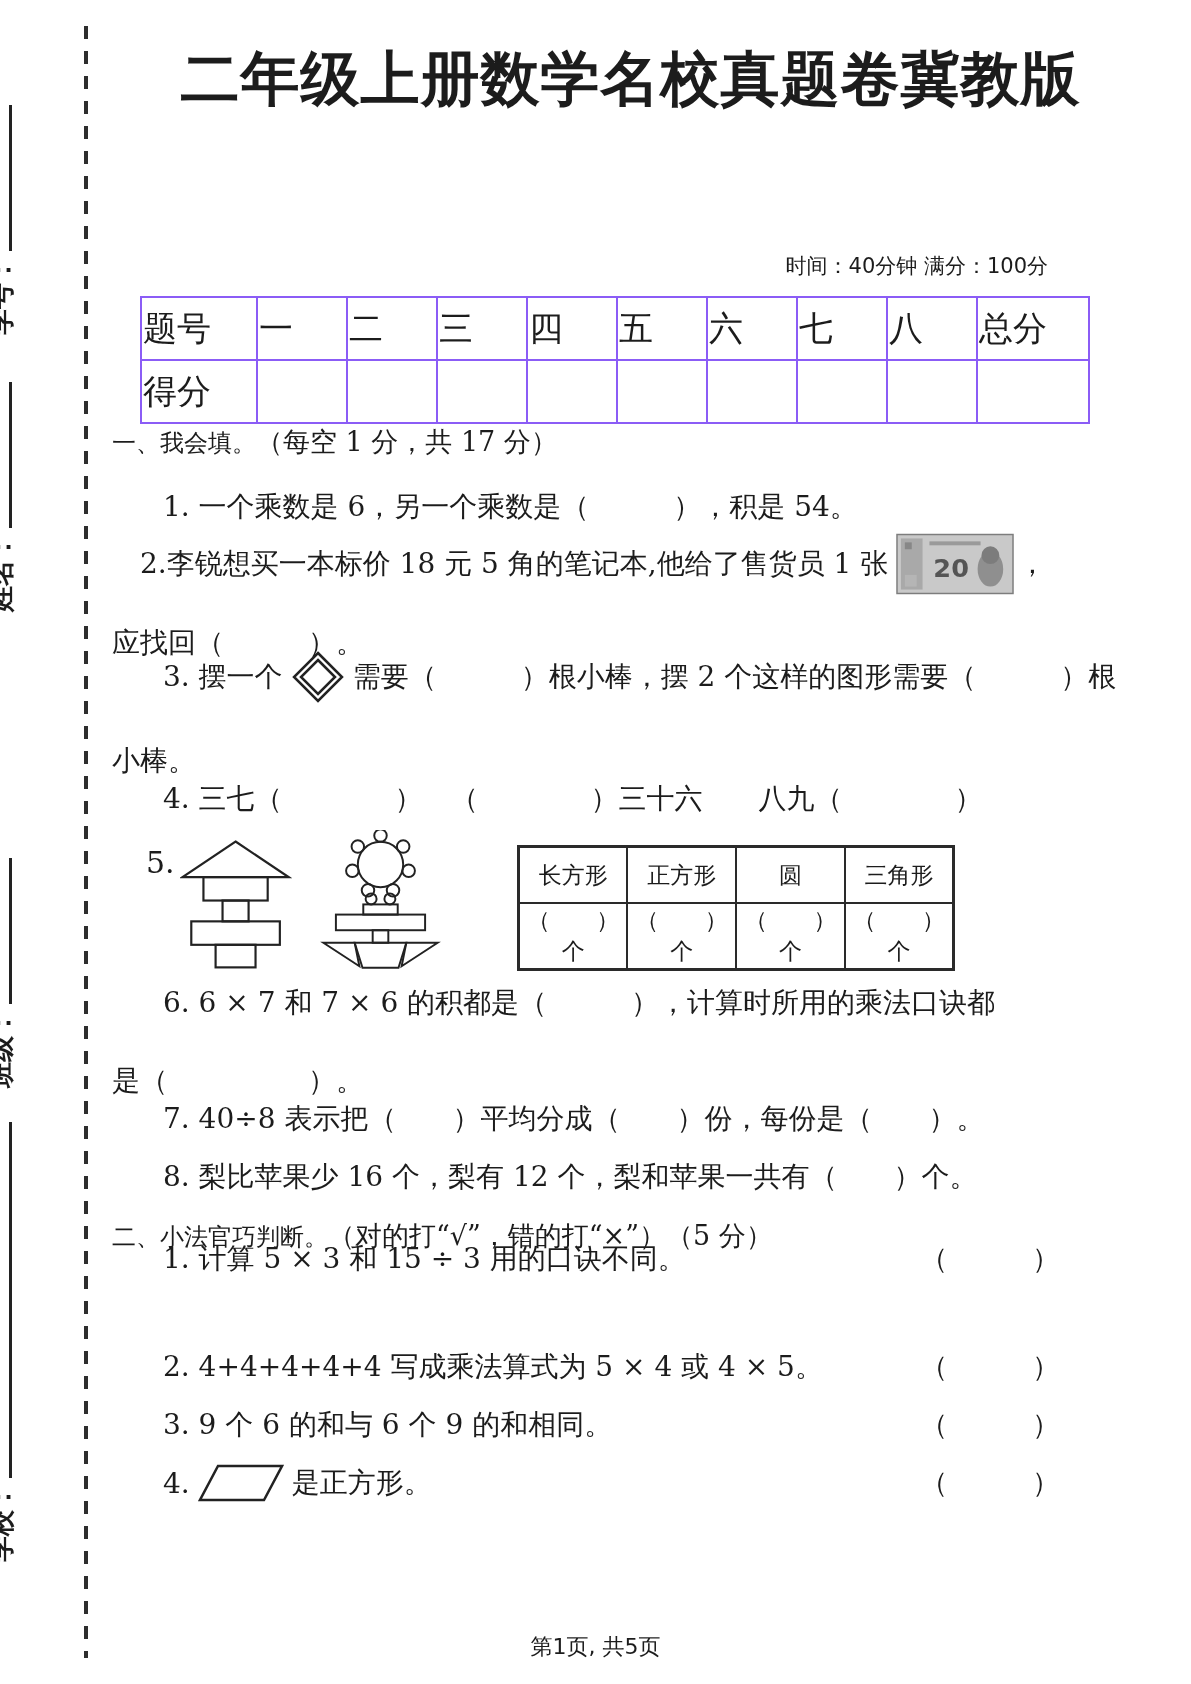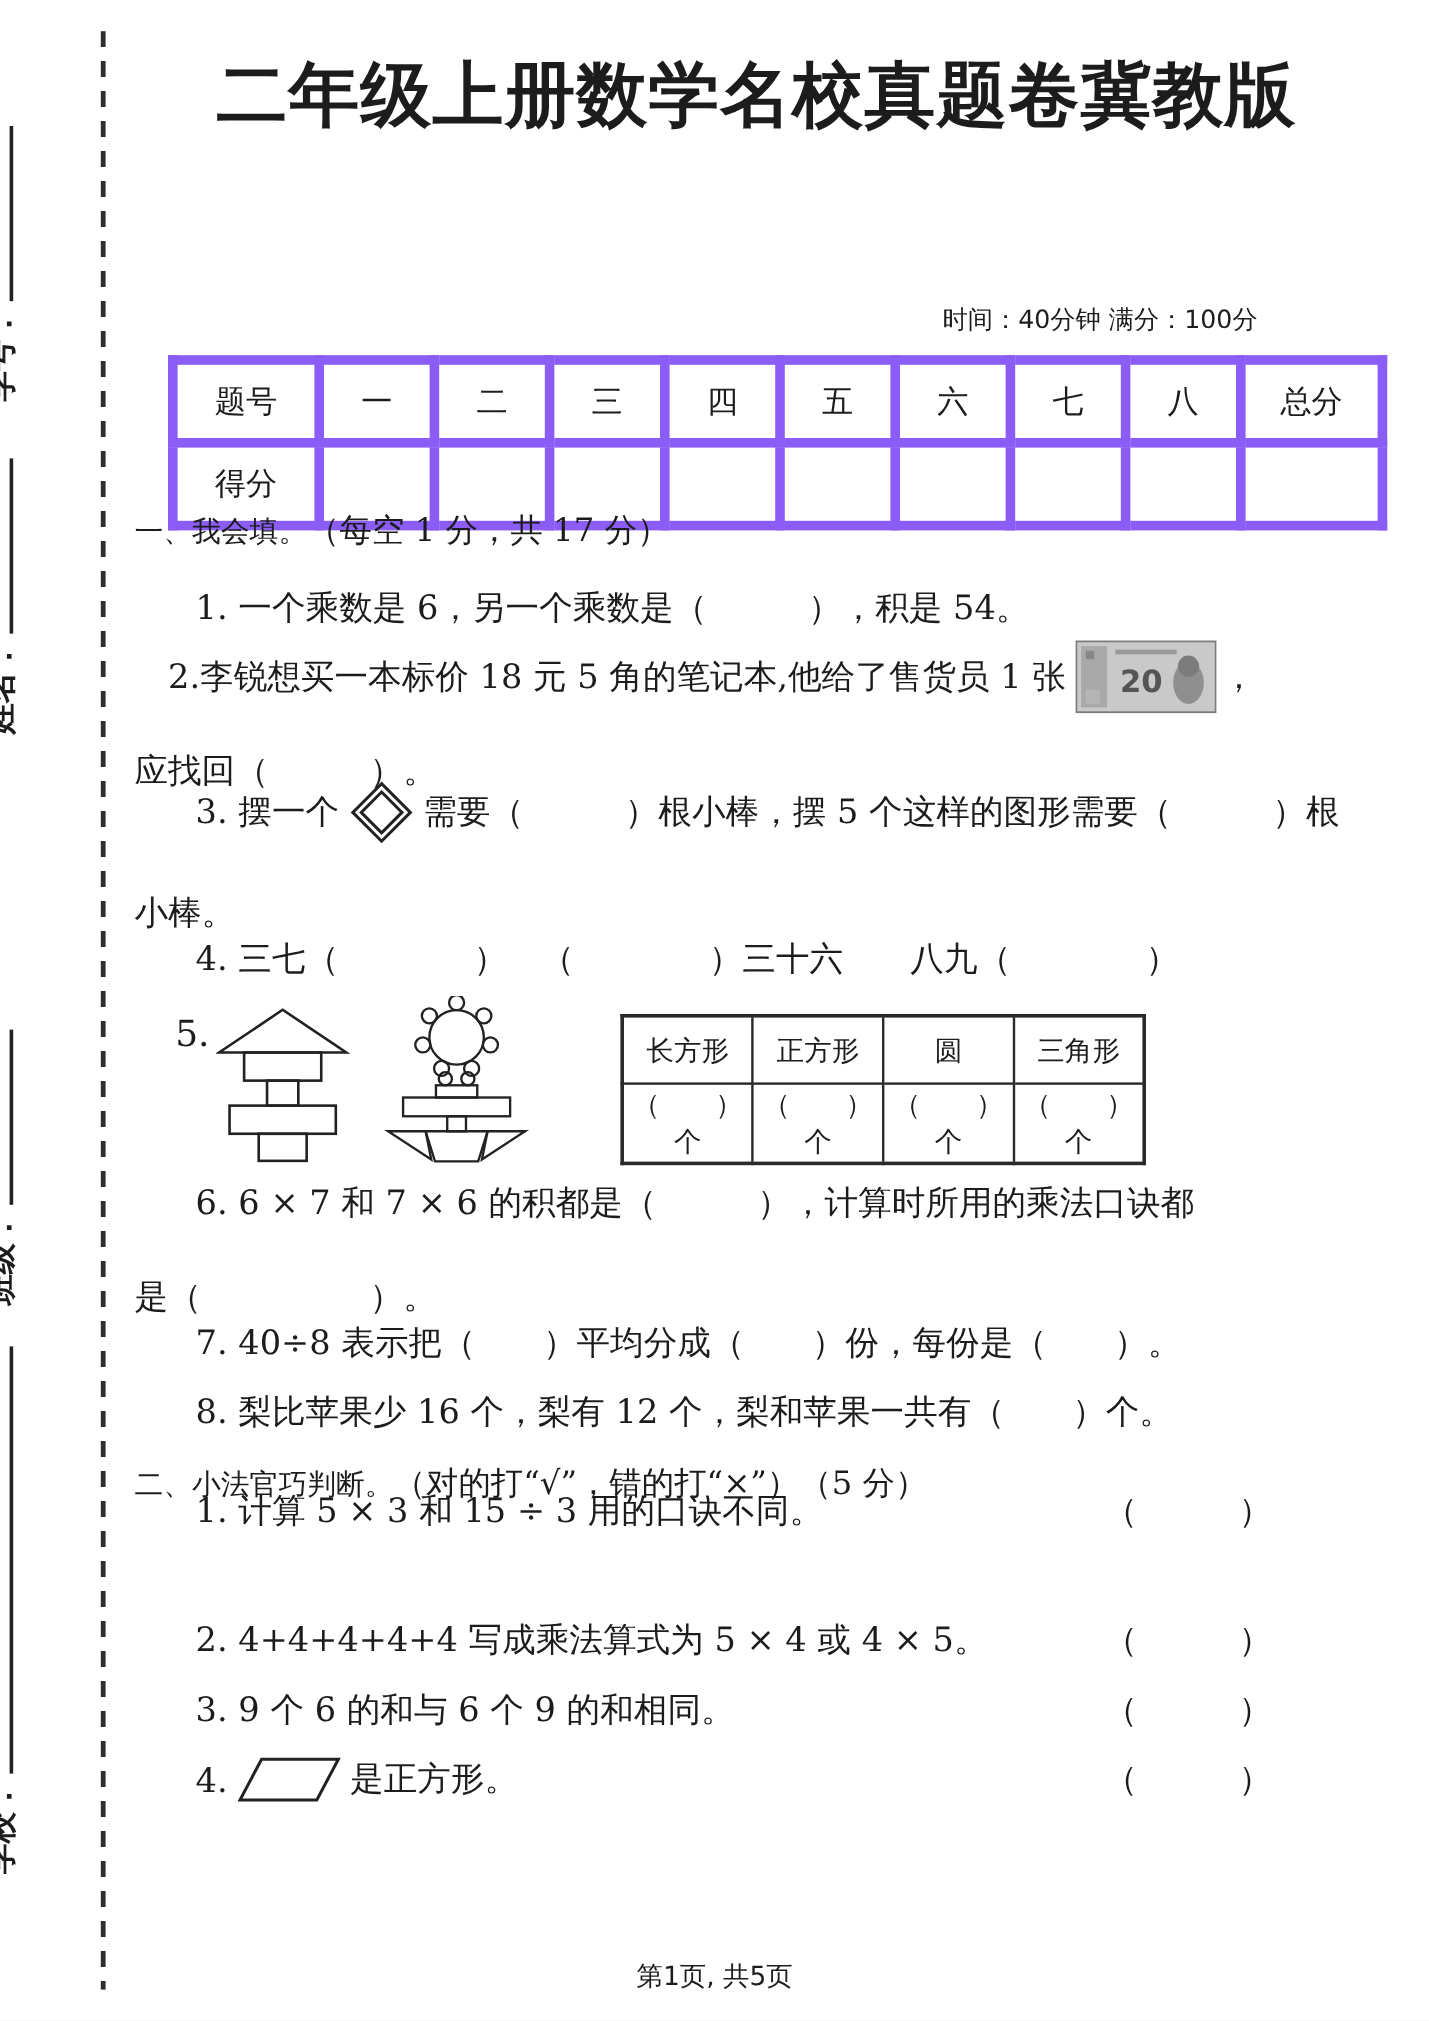--- a/index.html
+++ b/index.html
@@ -30,22 +30,22 @@
     font-family:"DejaVu Sans", sans-serif;font-weight:bold;font-size:45px;
   }
   .meta{
     position:absolute;left:140px;width:908px;top:252px;text-align:right;
     font-family:"DejaVu Sans", sans-serif;font-size:21px;
   }
   
   .score-wrap{position:absolute;left:140px;top:296px;width:908px;}
   table.score{border-collapse:collapse;width:100%;table-layout:fixed;}
   table.score td{
-    border:8px solid #8b5cf6;height:59px;text-align:center;vertical-align:middle;
-    font-size:26px;width:86px;
+    border:2px solid #8b5cf6;height:59px;text-align:left;vertical-align:middle;
+    font-size:34px;width:86px;
   }
   table.score td:first-child{width:112px;}
   table.score td:last-child{width:108px;}
   
   .line{position:absolute;font-size:28px;white-space:nowrap;text-align:center;}
   .ind{left:163px;}
   .cont{left:112px;margin-top:20px;}
   .sec-head{position:absolute;left:112px;white-space:nowrap;}
   .sec-no-title{font-family:"DejaVu Sans", sans-serif;font-weight:normal;font-size:24px;}
   .sec-note{font-size:27px;}
@@ -147,21 +147,21 @@
     <span>，</span>
   </div>
   <div class="line cont" style="top:604px;">应找回（　　　）。</div>
 
   <div class="line qflex" style="top:648px;left:163px;height:58px;">
     <span>3. 摆一个</span>
     <svg class="inline-shape" width="54" height="54" viewBox="0 0 54 54">
       <polygon points="27,3 51,27 27,51 3,27"></polygon>
       <polygon points="27,10 44,27 27,44 10,27"></polygon>
     </svg>
-    <span>需要（　　　）根小棒，摆 5 个这样的图形需要（　　　）根</span>
+    <span>需要（　　　）根小棒，摆 2 个这样的图形需要（　　　）根</span>
   </div>
   <div class="line cont" style="top:722px;">小棒。</div>
 
   <div class="line ind" style="top:780px;">4. 三七（　　　　）　（　　　　）三十六　　八九（　　　　）</div>
 
   <div class="q5-no">5.</div>
 
   <svg class="fig" style="left:180px;top:838px;" width="112" height="132" viewBox="0 0 129 152">
     <polygon points="64,4 125,45 3,45"></polygon>
     <rect x="27" y="45" width="74" height="27"></rect>

